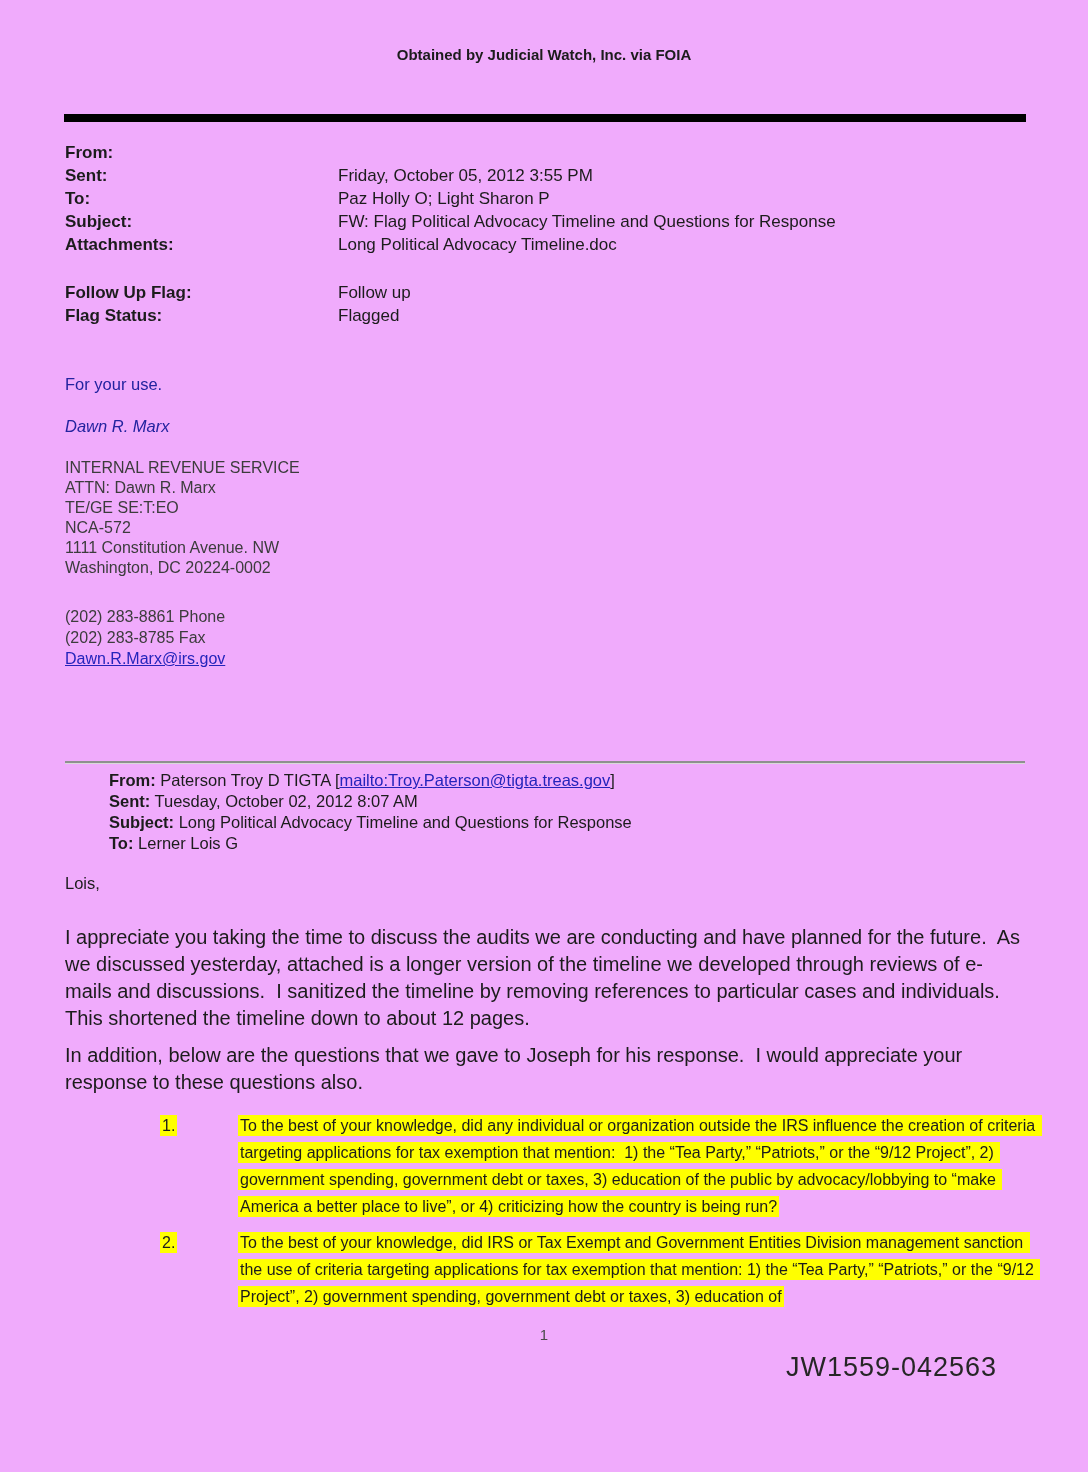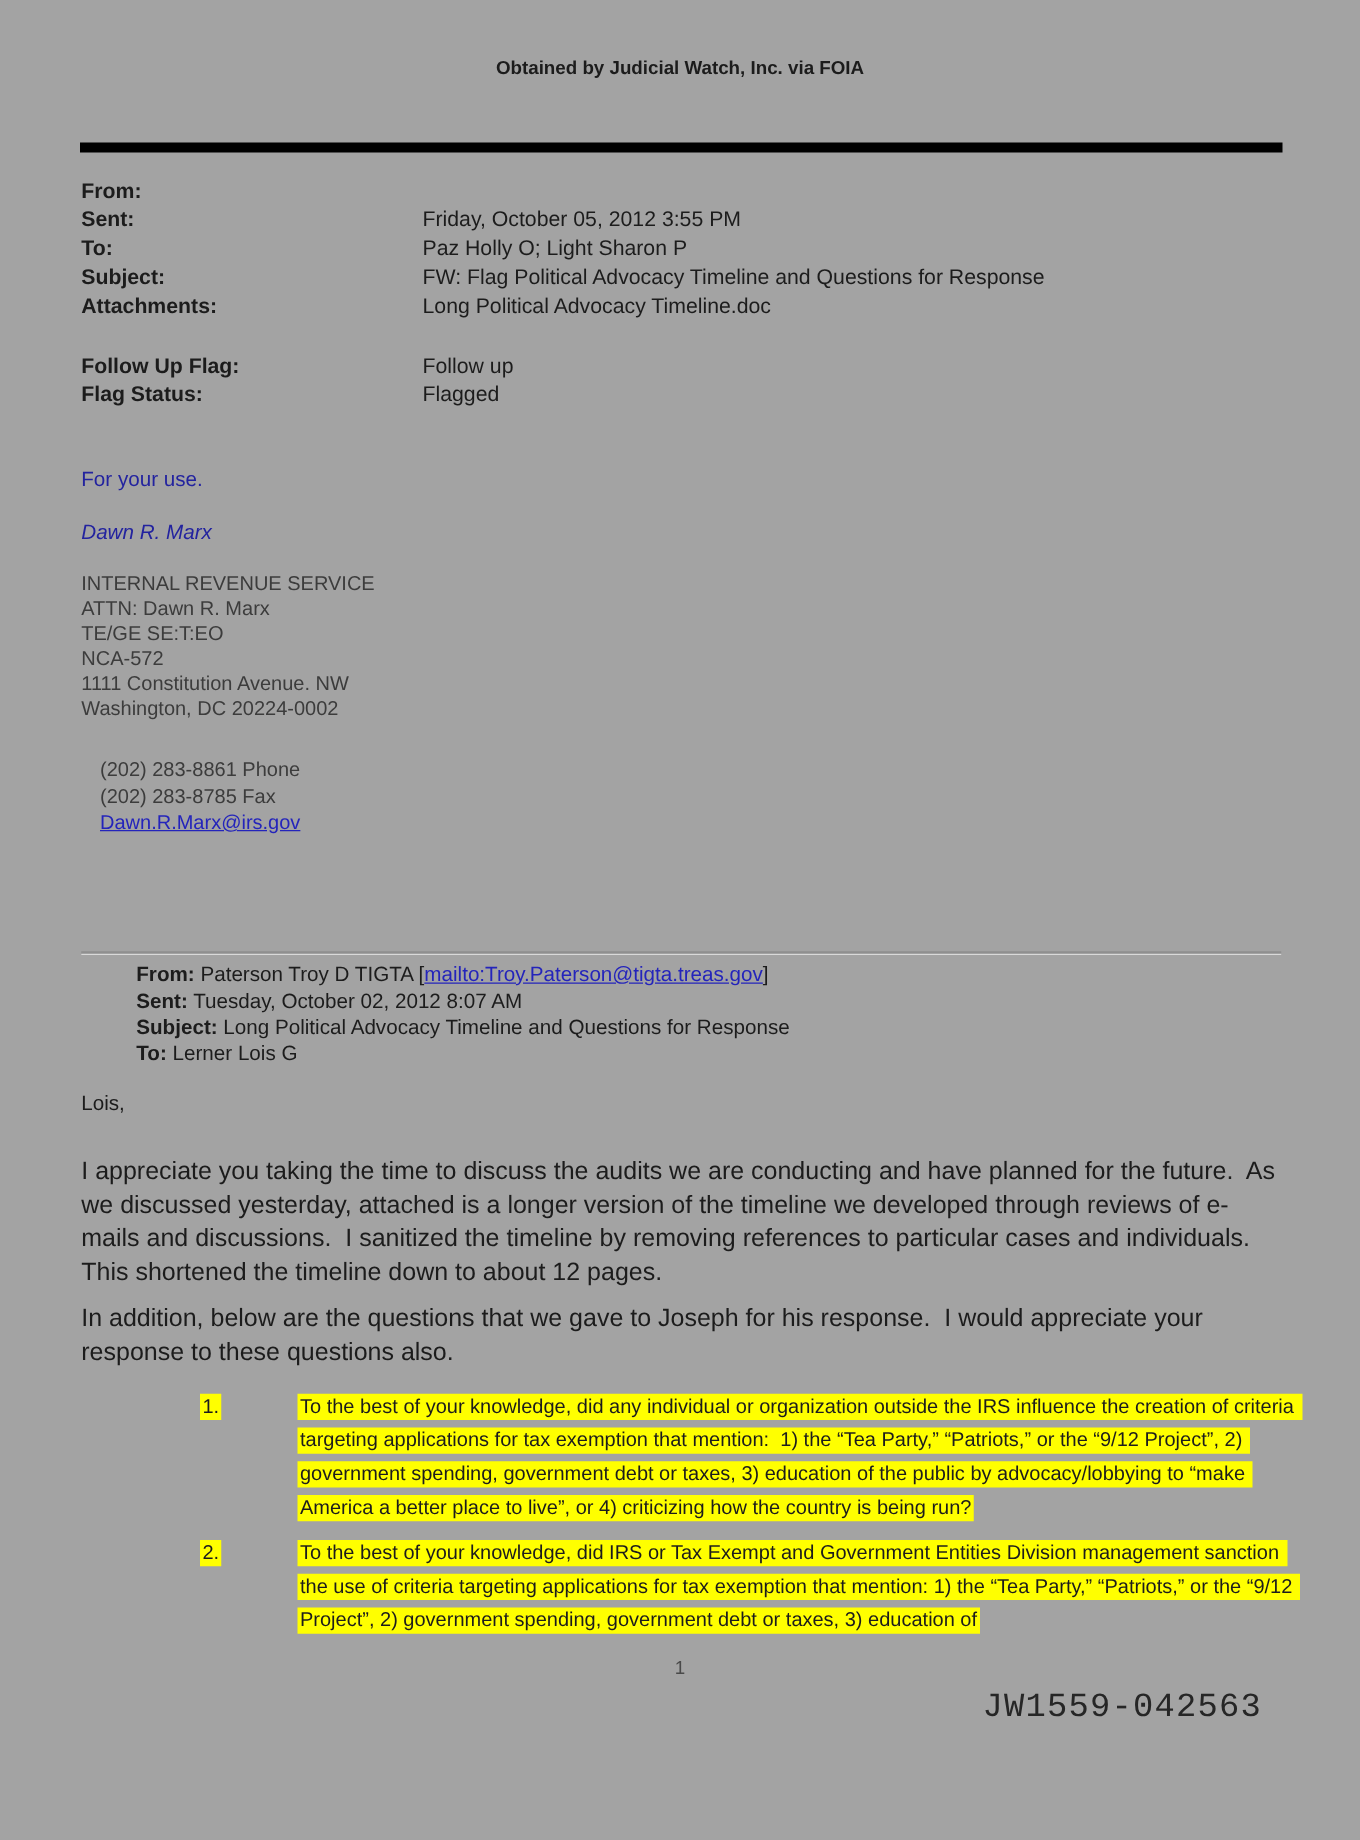--- a/index.html
+++ b/index.html
@@ -1,17 +1,17 @@
 <!DOCTYPE html>
 <html lang="en" style="--c-body_text: #1c1c1c; --c-blue_text: #23239f; --c-link_blue: #2424bb; --c-highlight: #ffff00; --c-separator_gray: #8f8f8f; --c-bar_black: #000000; --c-signature_gray: #3c3c3c;"><head>
 <meta charset="utf-8">
 <style>
   html, body { margin:0; padding:0; background:#ffffff; }
   .page {
-    position:relative; width:1088px; height:1472px; background:#a3a3a3;
+    position:relative; width:1088px; height:1472px; background:#f0abfc;
     font-family:"Liberation Sans", sans-serif;
     color:var(--c-body_text, #1c1c1c);
     overflow:hidden;
   }
   .watermark {
     position:absolute; top:46px; left:0; width:100%;
     text-align:center; font-size:15px; font-weight:700; color:#1c1c1c;
   }
   .topbar {
     position:absolute; top:114px; left:64px; width:962px; height:8px;
@@ -29,21 +29,21 @@
   .signame {
     position:absolute; top:417px; left:65px; font-size:16.5px; font-style:italic;
     color:var(--c-blue_text, #23239f);
     text-align:right;
   }
   .sigblock {
     position:absolute; top:458px; left:65px; font-size:16px; line-height:20px;
     color:var(--c-signature_gray, #3c3c3c);
   }
   .contact {
-    position:absolute; top:606px; left:80px; font-size:16px; line-height:21px;
+    position:absolute; top:606px; left:65px; font-size:16px; line-height:21px;
     color:var(--c-signature_gray, #3c3c3c);
   }
   a.mail {
     color:var(--c-link_blue, #2424bb); text-decoration:underline; cursor:pointer;
   }
   .sep {
     position:absolute; top:761px; left:65px; width:960px; height:2px;
     background:var(--c-separator_gray, #8f8f8f);
     border-bottom:1px solid #d9d9d9;
   }
@@ -64,21 +64,21 @@
     background:var(--c-highlight, #ffff00);
     padding:2px 2px;
     -webkit-box-decoration-break:clone; box-decoration-break:clone;
   }
   .pagenum {
     position:absolute; top:1326px; left:0; width:1088px; text-align:center;
     font-size:15px; color:#4a4a4a;
   }
   .bates {
     position:absolute; top:1352px; left:786px;
-    font-family:Liberation Mono, monospace;
+    font-family:Liberation Sans, sans-serif;
     font-size:27px; letter-spacing:1px; color:#262626;
   }
 </style>
 </head>
 <body>
 
 <div class="page">
 
   <div class="watermark">Obtained by Judicial Watch, Inc. via FOIA</div>
 

